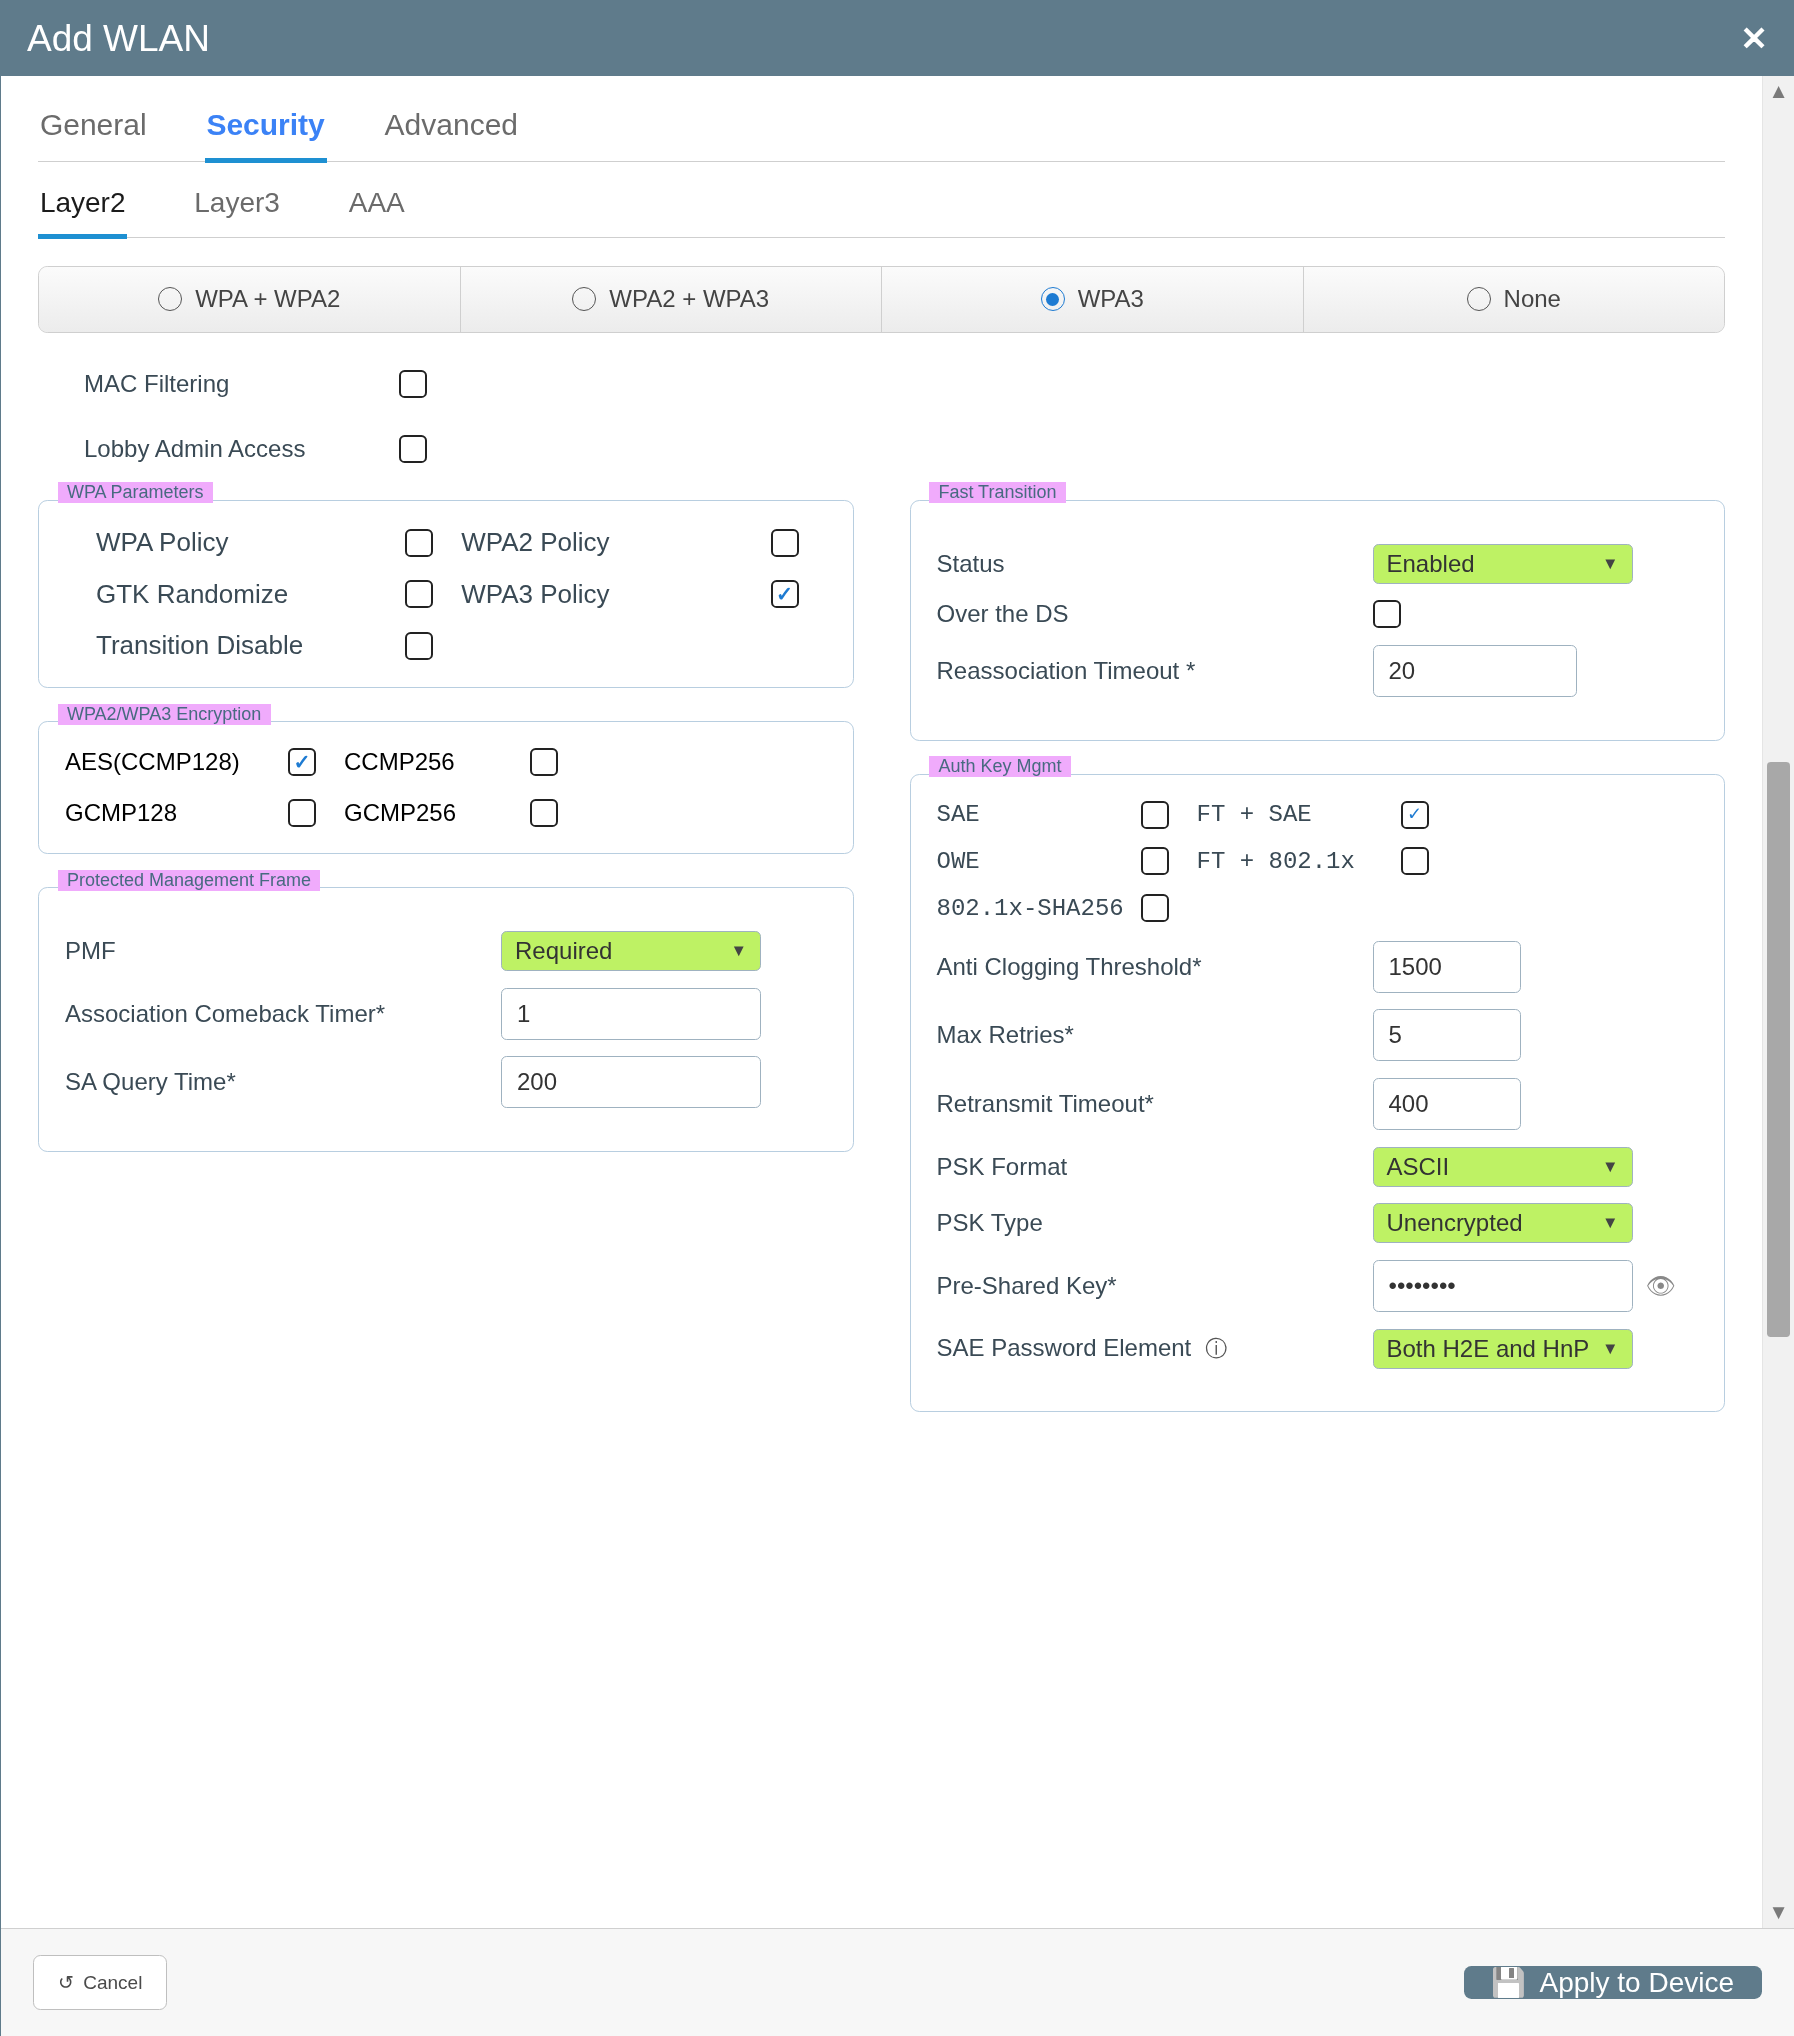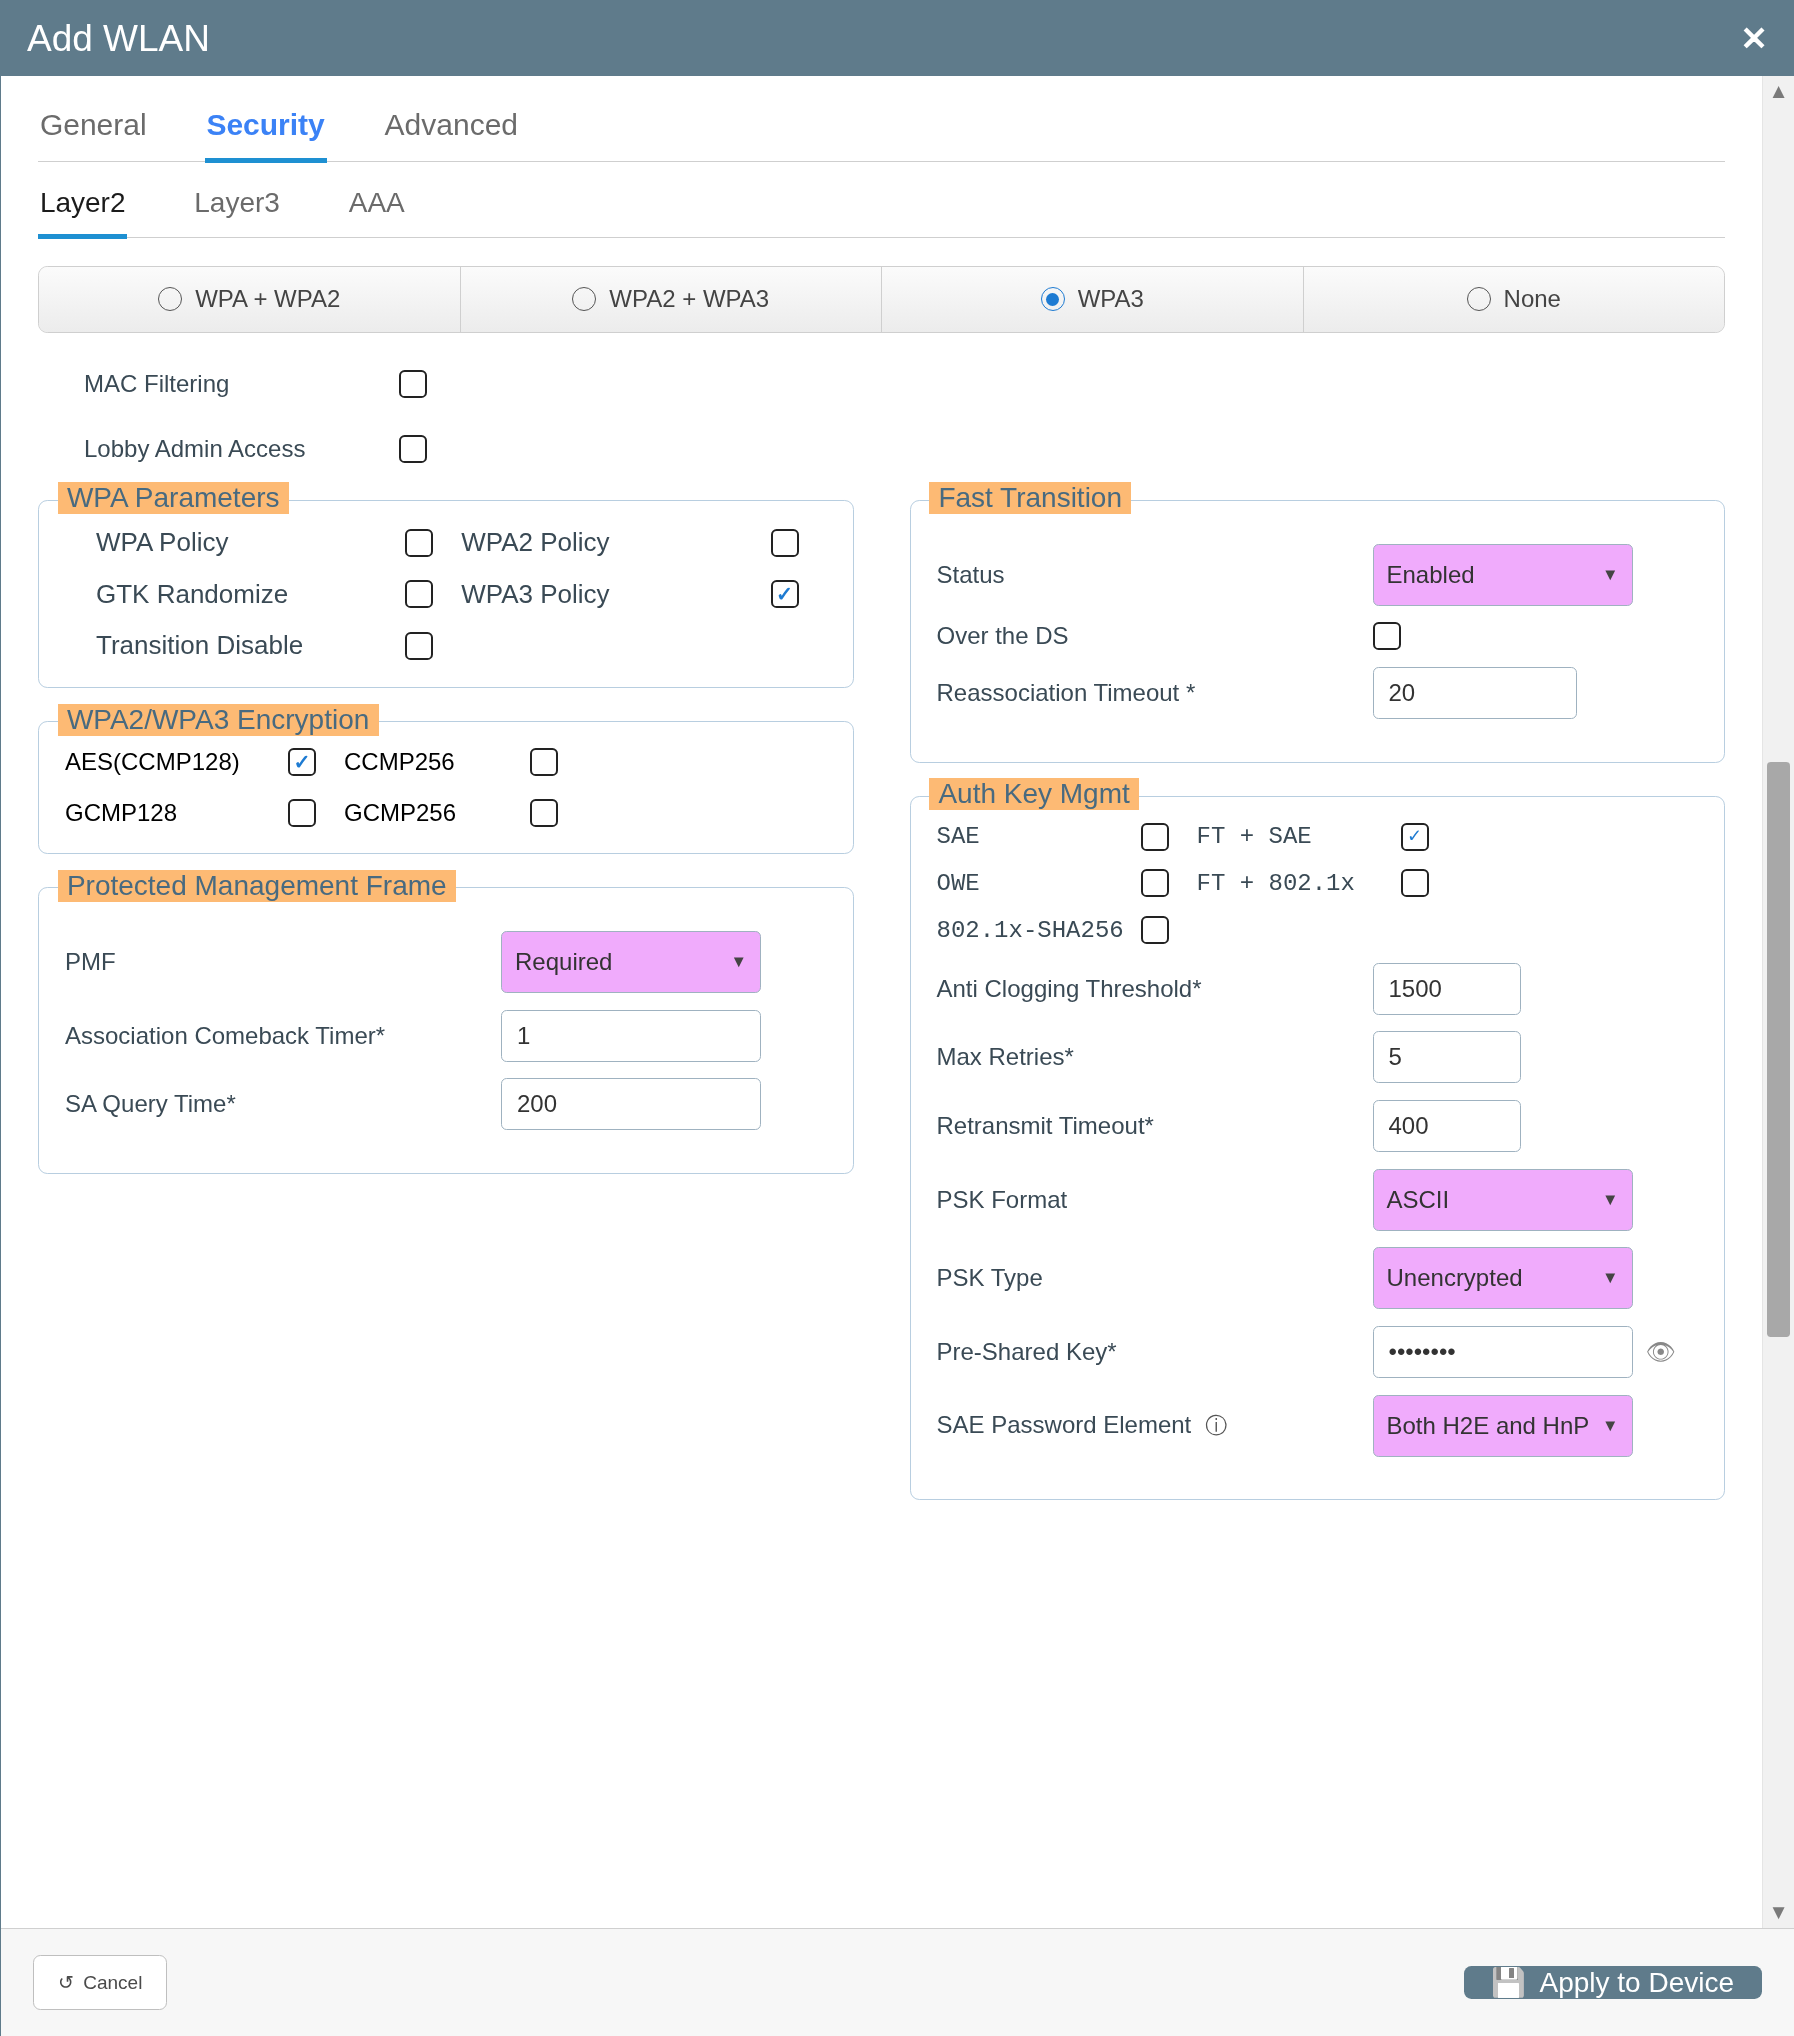--- a/index.html
+++ b/index.html
@@ -122,42 +122,42 @@
   
   .cols { display:flex; gap:56px; }
   .col { flex:1; min-width:0; }
 
   
   .fs {
     border:0.9px solid #b8cee0; border-radius:9.3px; padding:26px 26px 26px 26px; margin-bottom:33px;
     position:relative;
   }
   .fs-legend {
-    color:#486a80; font-size:28px; background:#fdba74; padding:0 9.3px;
+    color:#486a80; font-size:18px; background:#f0abfc; padding:0 9.3px;
     position:absolute; top:-18.6px; left:18.6px;
   }
 
   .grid2 {
     display:grid; grid-template-columns: 1fr 56px 1fr 56px; row-gap:20.4px; align-items:center;margin-left:31px;
   }
   .grid2 .glabel { color:#3a4a55; font-size:26px; line-height:1.2; }
 
   .grid2e {
     display:grid; grid-template-columns: 223px 56px 186px 56px; row-gap:23px; align-items:center;
   }
 
   .kv-row { display:flex; align-items:center; margin:16.7px 0; }
   .kv-row .klabel { width:436px; color:#3a4a55; }
 
   .textin {
     border:0.9px solid #9fb2c0; border-radius:5.6px; padding:11px 15px; font-size:24px; color:#333; width:260px;
   }
   .sel {
-    border:0.9px solid #9fb2c0; border-radius:5.6px; padding:16px 13px; font-size:24px; color:#333; width:260px;
-    display:flex; justify-content:space-between; align-items:center; cursor:pointer; background:#f0abfc;
+    border:0.9px solid #9fb2c0; border-radius:5.6px; padding:5px 13px; font-size:24px; color:#333; width:260px;
+    display:flex; justify-content:space-between; align-items:center; cursor:pointer; background:#bef264;
   }
   .sel .caret { font-size:16.7px; color:#444; }
 
   .akm-grid {
     display:grid; grid-template-columns: 204px 56px 204px 56px; row-gap:18.6px; align-items:center; margin-bottom:18.6px;font-family:Liberation Mono, monospace;
   }
   .akm-grid .glabel { color:#3a4a55; }
 
   .eye-icon { margin-left:13px; color:#888; font-size:24px; cursor:pointer; }
   .info-icon { margin-left:7.4px; color:#555; font-size:22px; }

